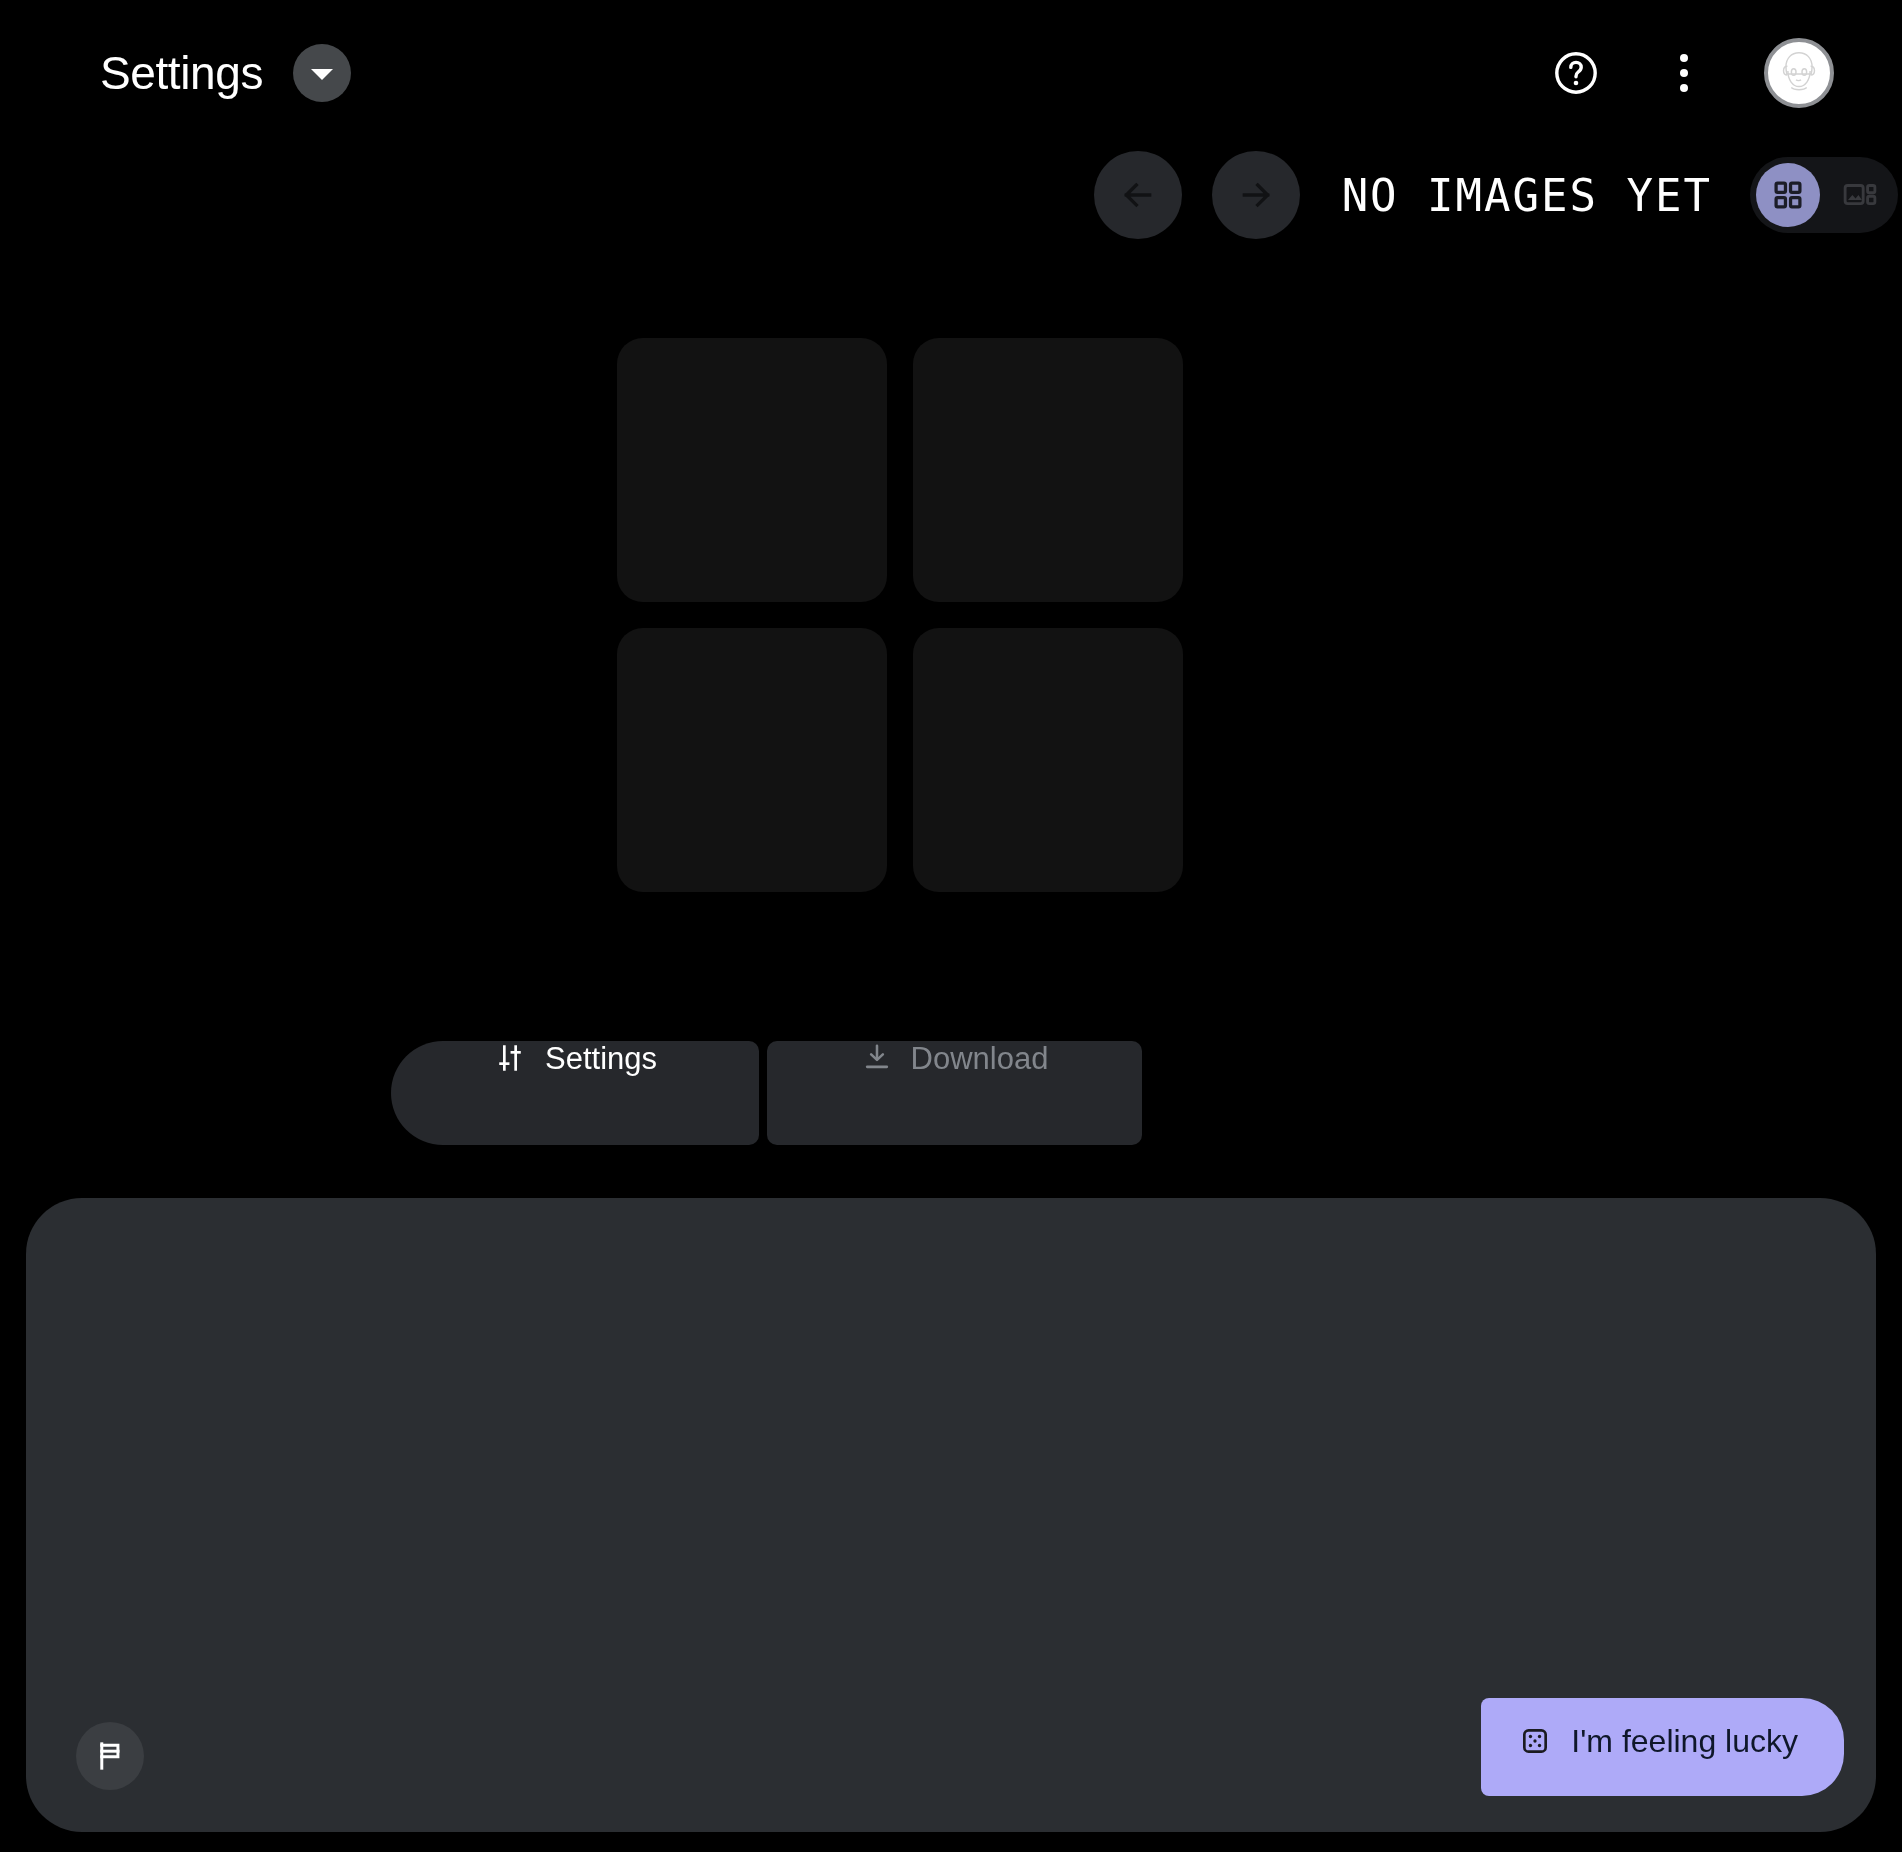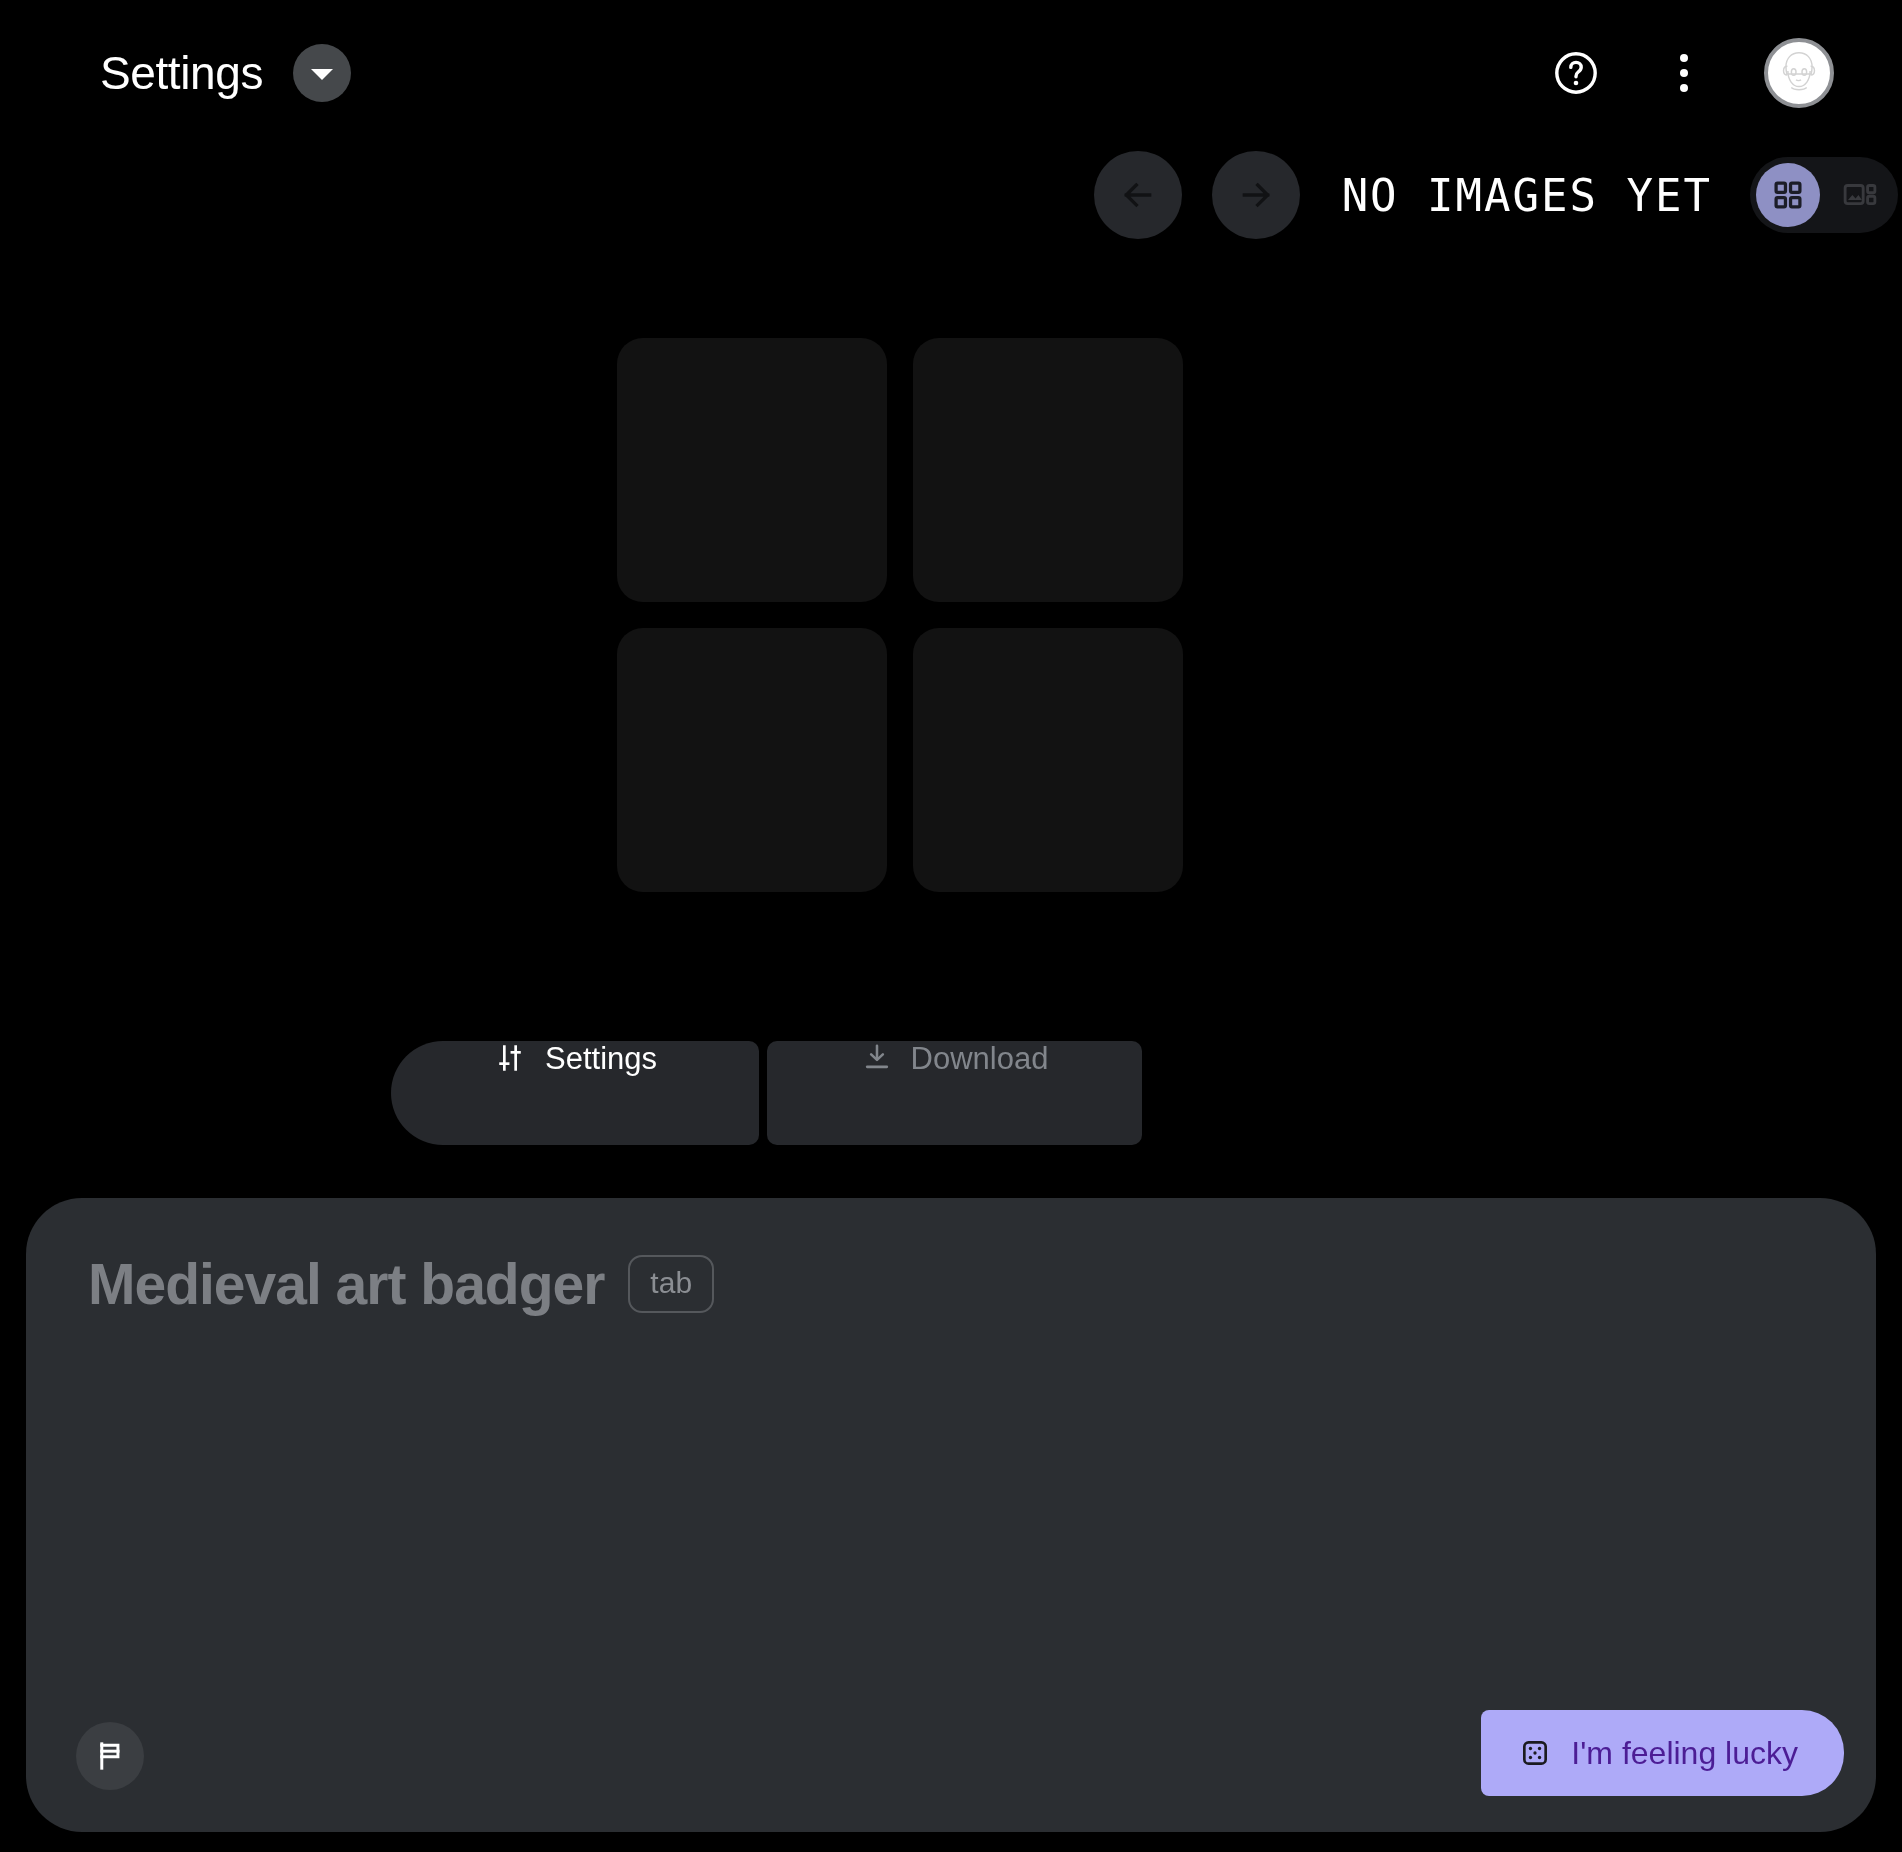--- a/index.html
+++ b/index.html
@@ -254,24 +254,24 @@
     border-radius: 42px 8px 8px 42px;
     padding: 0 42px 0 46px;
     cursor: pointer;
   }
   .lucky-btn {
     height: 86px;
     display: flex;
     align-items: center;
     gap: 20px;
     background: #aeaaf8;
-    color: #4c1d95;
+    color: #0f172a;
     font-size: 32px;
     border-radius: 8px 42px 42px 8px;
-    padding: 0 46px 0 38px;
+    padding: 0 46px 12px 38px;
     cursor: pointer;
   }
 </style>
 </head>
 <body>
 
 <div class="topbar">
   <div class="brand-group">
     <div class="brand-title">Settings</div>
     <div class="brand-caret">
@@ -371,24 +371,20 @@
         <path d="M12 3.6v10.2"></path>
         <path d="M7.6 10l4.4 4.2 4.4-4.2"></path>
         <path d="M4.6 19.4h14.8"></path>
       </g>
     </svg>
     <span>Download</span>
   </div>
 </div>
 
 <div class="prompt-panel">
-  <div class="prompt-line">
-    <div class="prompt-placeholder">Medieval art badger</div>
-    <div class="tab-chip">tab</div>
-  </div>
 
   <div class="flag-btn">
     <svg width="34" height="34" viewBox="0 0 24 24">
       <g fill="none" stroke="#ffffff" stroke-width="2.1" stroke-linejoin="miter" stroke-linecap="square">
         <path d="M6.2 3.4v17.2"></path>
         <path d="M6.2 4.4h11.4v8.2H6.2"></path>
         <path d="M6.2 8.6h11.4"></path>
       </g>
     </svg>
   </div>

